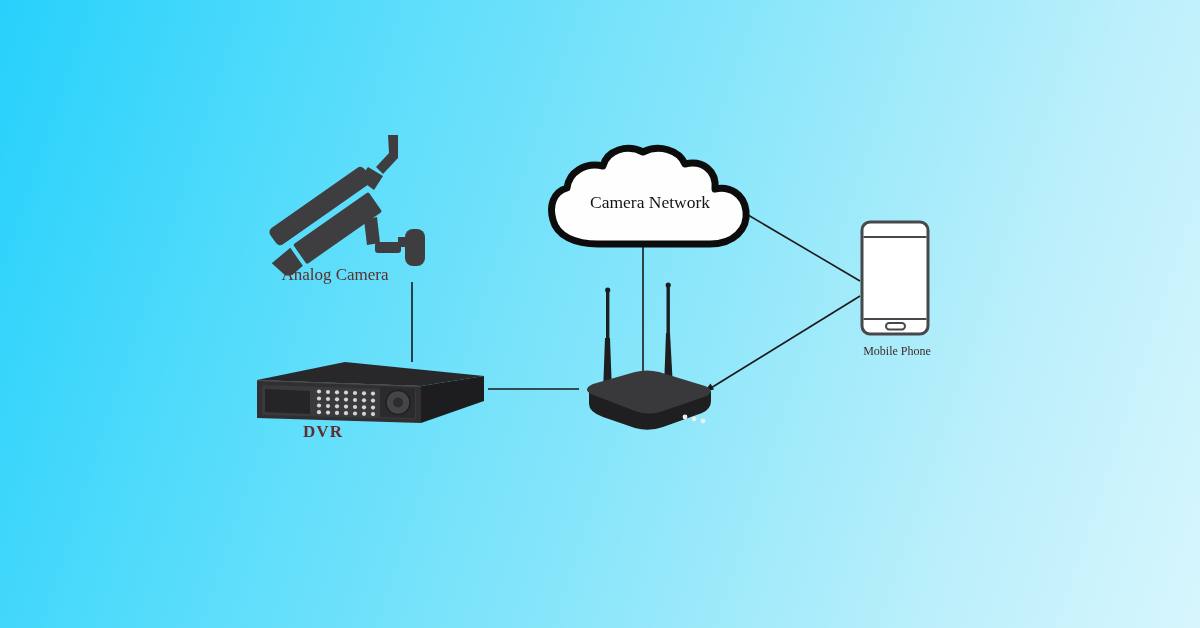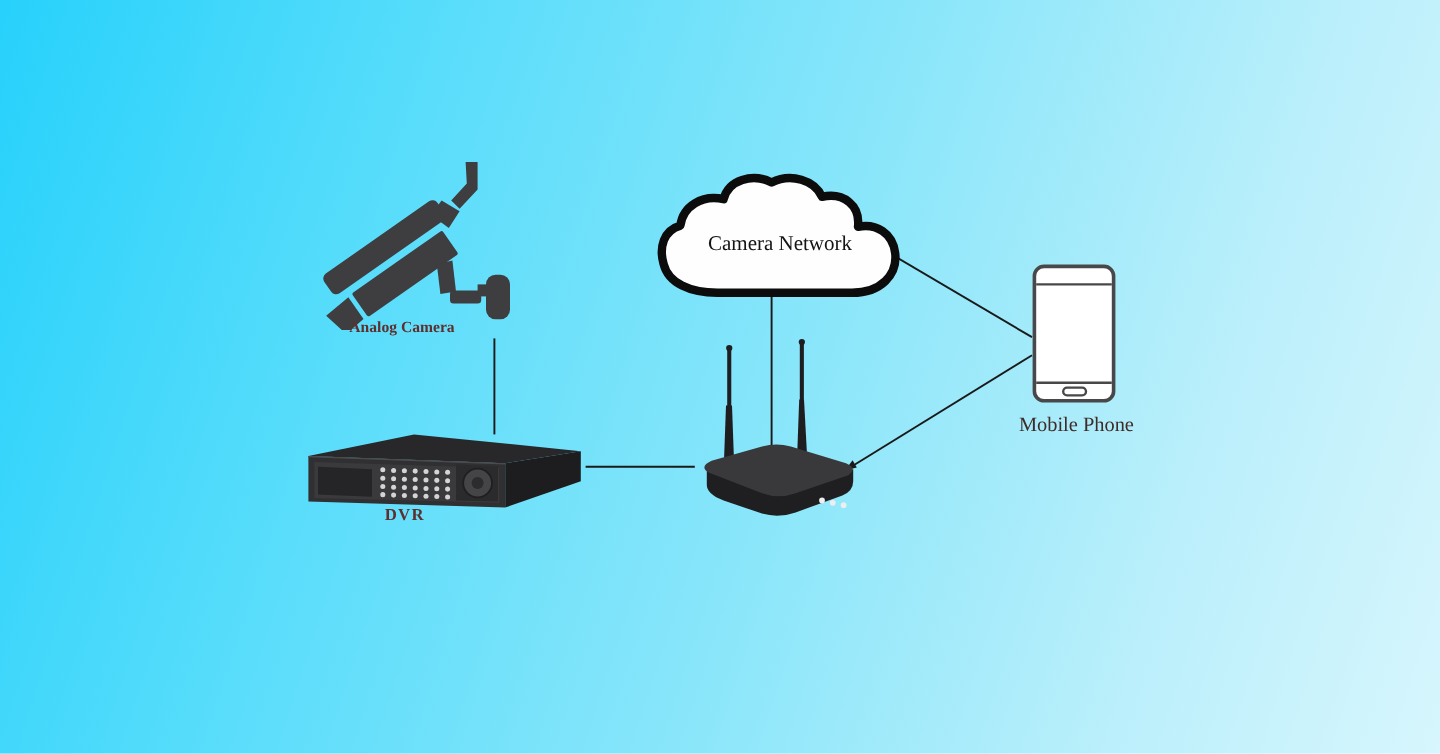--- a/index.html
+++ b/index.html
@@ -9,23 +9,23 @@
     overflow:hidden;
     background:linear-gradient(108deg,#27d1fb 0%,#55dcfb 25%,#8ae6fa 55%,#baeffb 80%,#d7f6fd 100%);
     font-family:"Liberation Serif", serif;
   }
   .abs{position:absolute;}
   .node-label{
     text-align:center;
     font-family:"Liberation Serif", serif;
     user-select:none;
   }
-  .label-maroon{color:#5e2f2e;font-weight:bold;font-size:13px;}
-  .label-dvr{color:#5e2f2e;font-weight:bold;font-size:14px;letter-spacing:1px;text-align:right;}
-  .label-phone{color:#3f2b28;font-size:17px;}
+  .label-maroon{color:#5e2f2e;font-weight:normal;font-size:17px;}
+  .label-dvr{color:#5e2f2e;font-weight:bold;font-size:17px;letter-spacing:1px;}
+  .label-phone{color:#3f2b28;font-size:12px;}
   .label-cloud{color:#141414;font-size:17.5px;}
   svg{display:block;}
 </style>
 </head>
 <body>
 
 <div class="canvas">
 
   <svg class="abs" style="left:0;top:0;" width="1200" height="628" viewBox="0 0 1200 628">
     <g stroke="#1a1a1a" stroke-width="1.6" fill="none">

